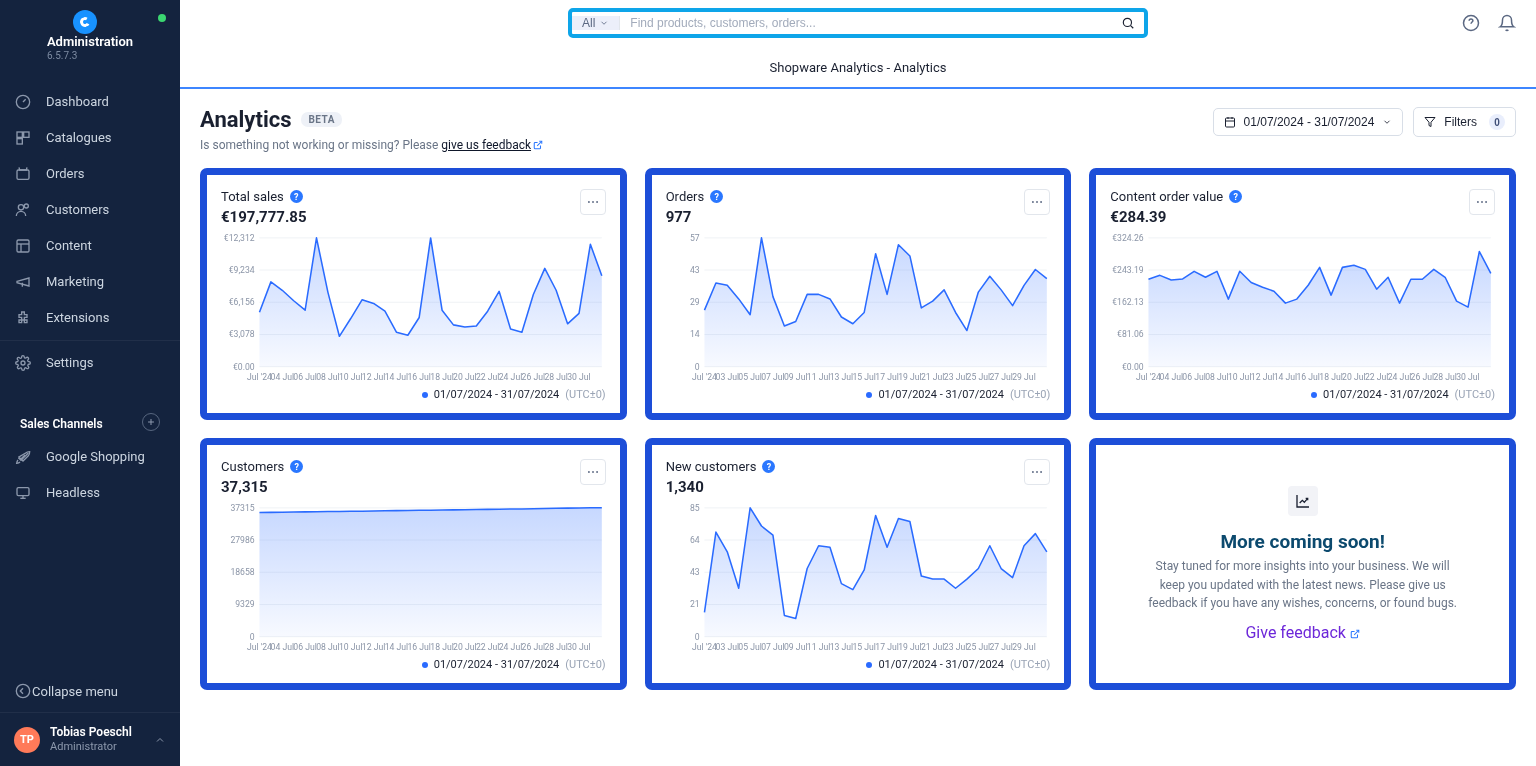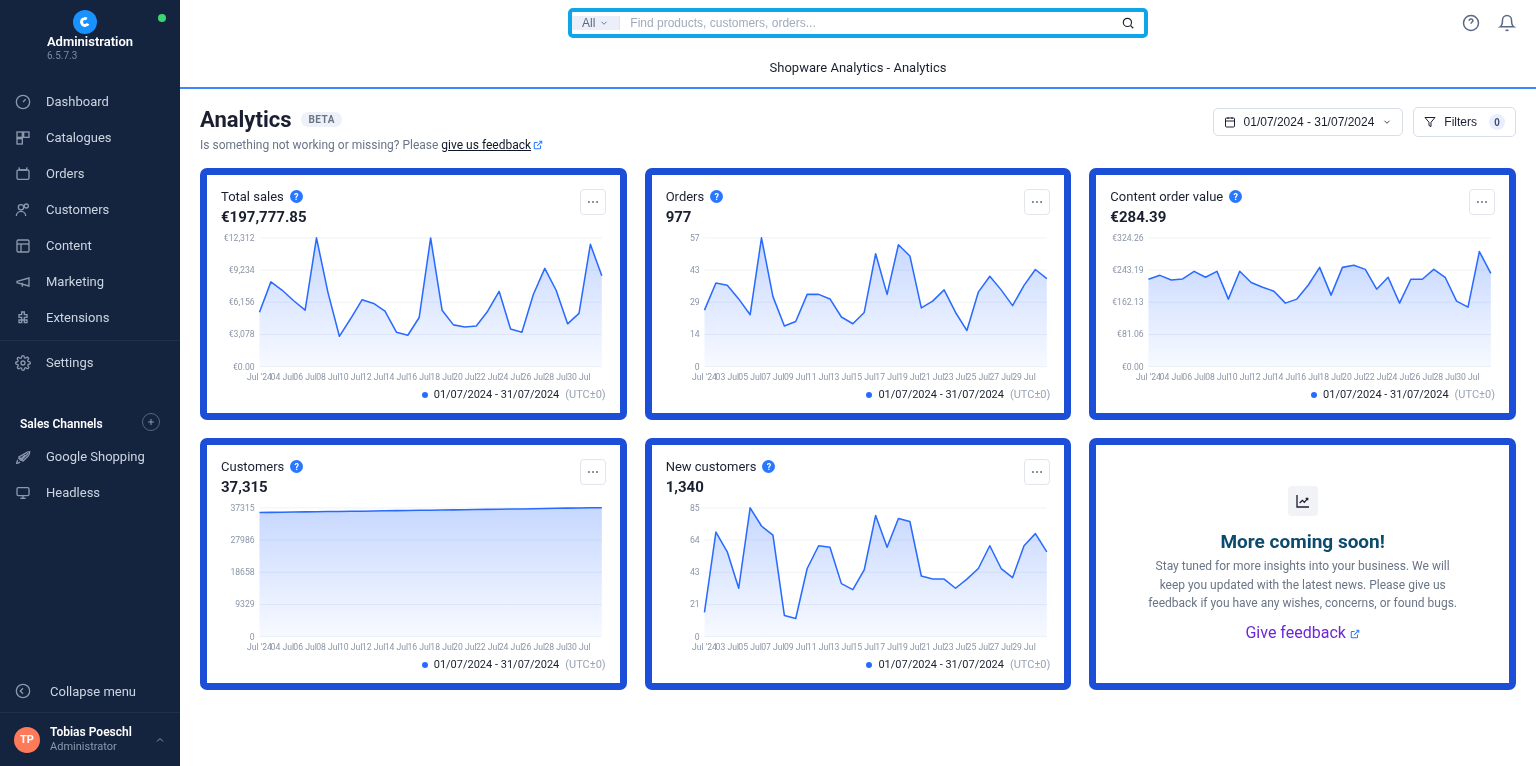--- a/index.html
+++ b/index.html
@@ -16,21 +16,21 @@
   .sb-status-dot{ position:absolute; right:14px; top:14px; width:8px; height:8px; border-radius:50%; background:#3bd671;}
   .sb-nav { margin-top:14px; }
   .sb-item { display:flex; align-items:center; padding:9px 14px; color:#ccd5e0; cursor:pointer; gap:14px;}
   .sb-icon { width:18px; height:18px; display:flex; align-items:center; justify-content:center; color:#8c98ac;}
   .sb-icon svg{ width:16px; height:16px; stroke:currentColor;}
   .sb-section { margin-top:24px; }
   .sb-section-head { display:flex; justify-content:space-between; align-items:flex-end; padding:8px 20px; color:#fff; font-weight:600; font-size:12px;}
   .sb-section-head .plus { width:18px; height:18px; border:1px solid #57667f; border-radius:50%; display:flex; align-items:center; justify-content:center; color:#8c98ac; font-size:11px;}
   .sb-item .eye { margin-left:auto; color:#7d8ba2;}
   .sb-bottom { margin-top:auto; }
-  .sb-collapse { display:flex; align-items:center; padding:12px 14px; gap:18px; color:#ccd5e0; cursor:pointer; border-bottom:1px solid rgba(255,255,255,.06);}
+  .sb-collapse { display:flex; align-items:center; padding:12px 14px; gap:0; color:#ccd5e0; cursor:pointer; border-bottom:1px solid rgba(255,255,255,.06);}
   .sb-user { display:flex; align-items:center; padding:12px 14px; gap:10px; cursor:pointer;}
   .avatar { width:26px; height:26px; border-radius:50%; background:#ff7a59; color:#fff; font-size:11px; font-weight:700; display:flex; align-items:center; justify-content:center;}
   .sb-user-name { color:#fff; font-weight:600; font-size:12px; line-height:1.25;}
   .sb-user-role { color:#8c98ac; font-size:11px; line-height:1.25;}
   .sb-user .chev { margin-left:auto; color:#8c98ac;}
 
   
   .main { position:absolute; left:180px; right:0; top:0; bottom:0; overflow:auto; background:#fff;}
 
   

